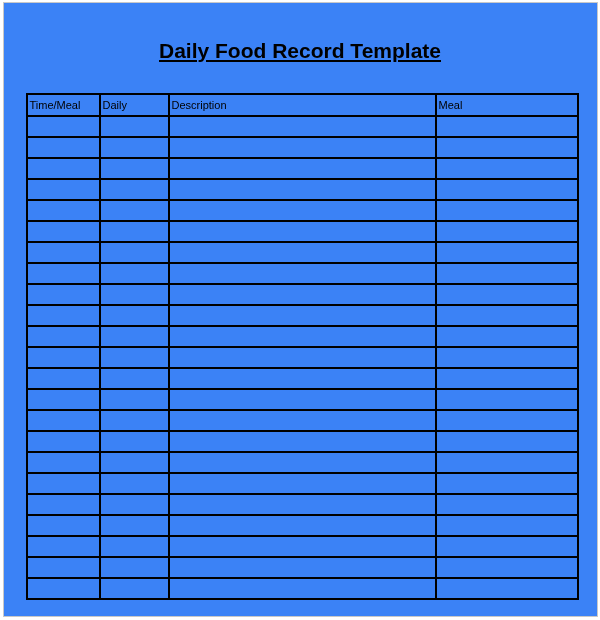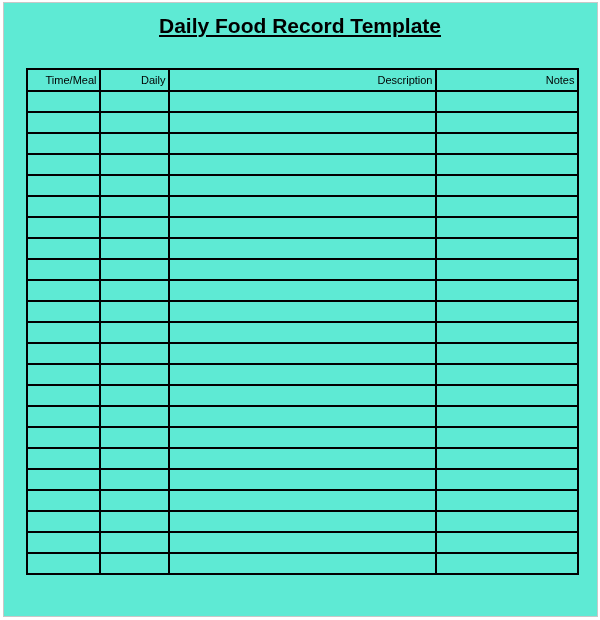--- a/index.html
+++ b/index.html
@@ -12,22 +12,22 @@
       height: 620px;
       background: #ffffff;
       font-family: Arial, sans-serif;
       padding: 0;
     }
     .page {
       width: 595px;
       height: 615px;
       margin: 2px auto;
       border: 1px solid #c8c8c8;
-      background: #5eead4;
-      padding-top: 11px;
+      background: #3b82f6;
+      padding-top: 36px;
     }
     .title {
       text-align: center;
       font-weight: bold;
       font-size: 21px;
       text-decoration: underline;
       color: #000000;
       margin-bottom: 30px;
       font-family: Arial, sans-serif;
     }
@@ -37,21 +37,21 @@
     table {
       width: 100%;
       border-collapse: collapse;
       table-layout: fixed;
     }
     th {
       border: 2px solid #000;
       font-weight: normal;
       font-size: 11px;
       font-family: Arial, sans-serif;
-      text-align: right;
+      text-align: left;
       padding: 4px 2px;
       height: 20px;
     }
     td {
       border: 2px solid #000;
       height: 21px;
       padding: 0;
     }
     .col-time { width: 73px; }
     .col-amount { width: 69px; }
@@ -69,21 +69,21 @@
         <col class="col-time">
         <col class="col-amount">
         <col class="col-desc">
         <col class="col-notes">
       </colgroup>
       <thead>
         <tr>
           <th>Time/Meal</th>
           <th>Daily</th>
           <th>Description</th>
-          <th>Notes</th>
+          <th>Meal</th>
         </tr>
       </thead>
       <tbody>
           <tr>
             <td></td>
             <td></td>
             <td></td>
             <td></td>
           </tr>
           <tr>

